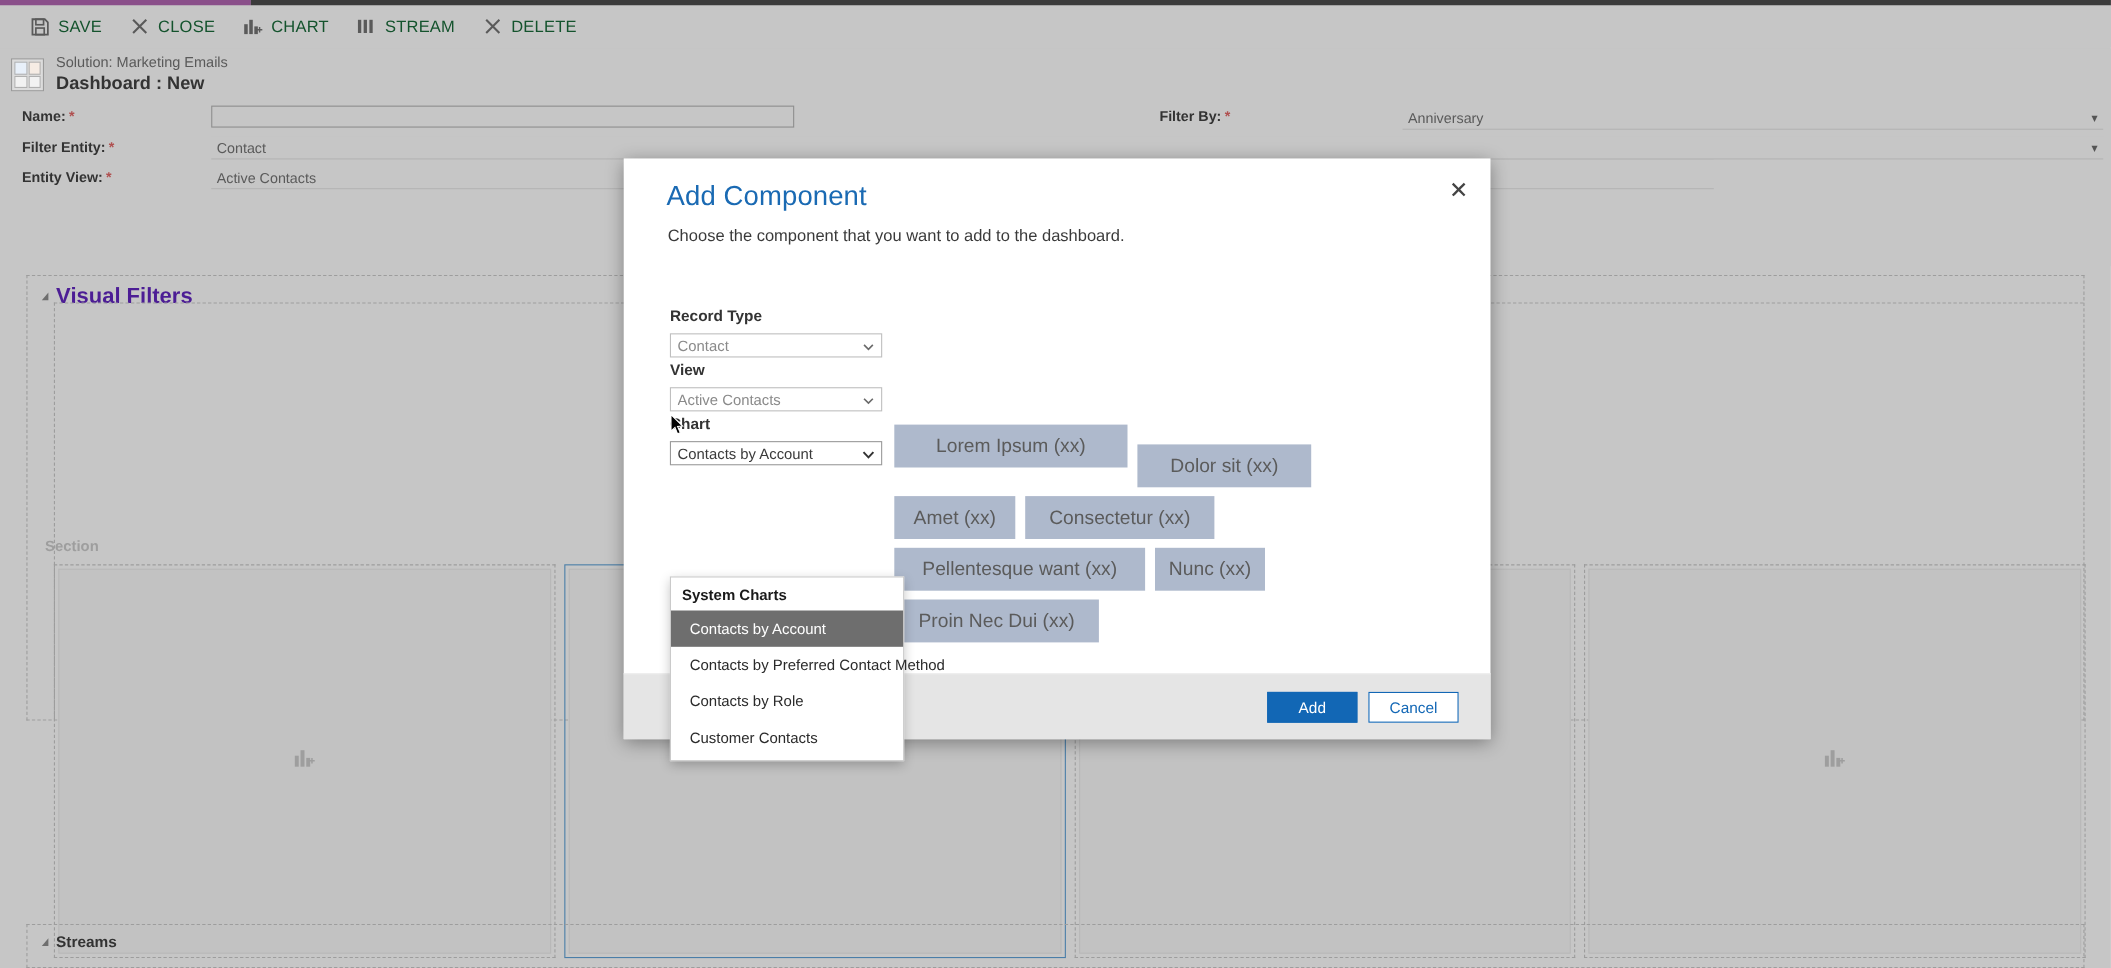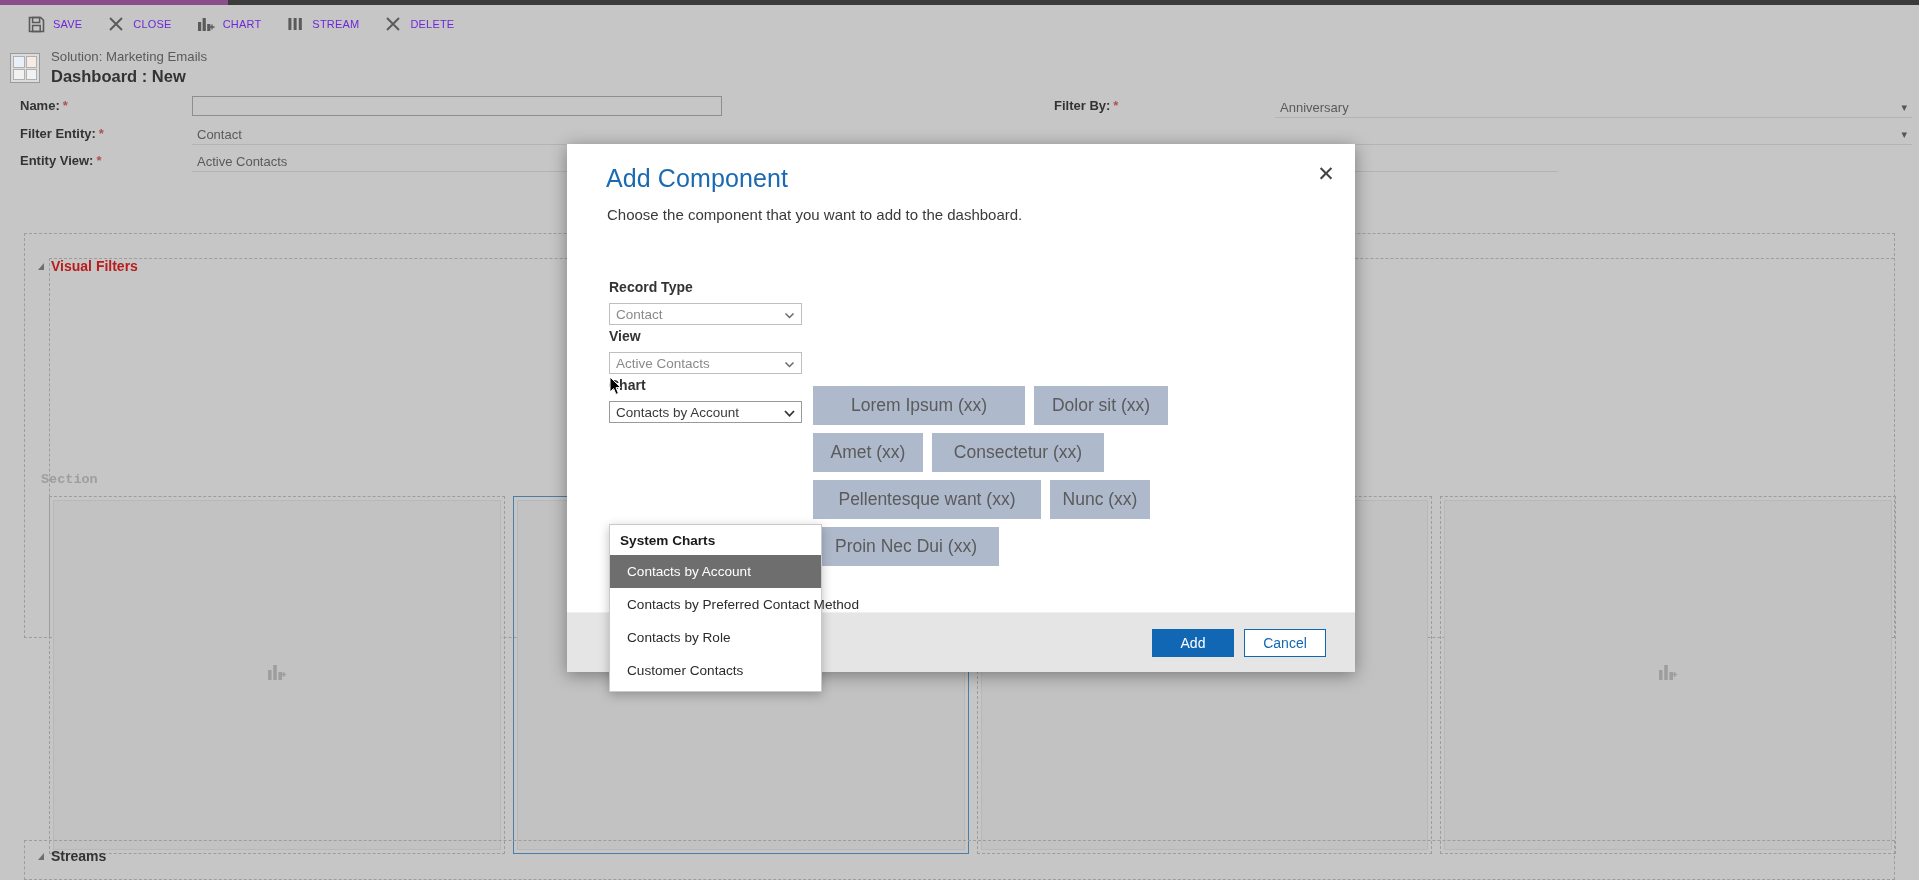--- a/index.html
+++ b/index.html
@@ -40,23 +40,23 @@
     padding-left: 26px;
   }
   .cmd-btn {
     display: flex; align-items: center;
     height: 30px;
     margin-right: 24px;
     cursor: pointer;
     color: #5a5a5a;
   }
   .cmd-btn .cmd-label {
-    font-size: 11px;
+    font-size: 15px;
     letter-spacing: .2px;
-    color: #6d28d9;
+    color: #14532d;
     white-space: nowrap;
   }
   .cmd-ico {
     width: 20px; height: 20px;
     margin-right: 7px;
     display: flex; align-items: center; justify-content: center;
   }
 
   
   .rec-header {
@@ -129,38 +129,37 @@
     display: flex; align-items: center;
     justify-content: space-between;
   }
   .caret-sm {
     font-size: 11px; color: #555; margin-left: 6px;
   }
 
   
   .vf-outer {
     position: absolute;
-    left: 24px; top: 233px;
+    left: 24px; top: 250px;
     width: 1871px; height: 405px;
     border: 1px dashed #9d9d9d;
-    font-family: Liberation Mono, monospace;
   }
   .vf-head {
     position: absolute; left: 38px; top: 258px;
     display: flex; align-items: center;
   }
   .vf-tri {
     width: 0; height: 0;
     border-left: 6px solid transparent;
     border-bottom: 7px solid #6e6e6e;
     margin-right: 7px;
     transform: rotate(0deg);
   }
   .vf-title {
-    font-size: 14px; font-weight: bold; color: #b91c1c;
+    font-size: 20px; font-weight: bold; color: #4c1d95;
   }
   .vf-inner {
     position: absolute;
     left: 24px; top: 24px;
     right: 0px; bottom: 0px;
     border: 1px dashed #9d9d9d;
     border-right: none; border-bottom: none;
   }
   .sec-label {
     position: absolute; left: 16px; top: 238px;
@@ -520,21 +519,21 @@
         <div class="dd-group">System Charts</div>
         <div class="dd-item sel">Contacts by Account</div>
         <div class="dd-item">Contacts by Preferred Contact Method</div>
         <div class="dd-item">Contacts by Role</div>
         <div class="dd-item">Customer Contacts</div>
       </div>
 
       <div class="preview">
         <div class="pv-row">
           <div class="pv-bar" style="width:212px;">Lorem Ipsum (xx)</div>
-          <div class="pv-bar" style="width:134px;">Dolor sit (xx)</div>
+          <div class="pv-bar" style="width:158px;margin-top:18px;">Dolor sit (xx)</div>
         </div>
         <div class="pv-row">
           <div class="pv-bar" style="width:110px;">Amet (xx)</div>
           <div class="pv-bar" style="width:172px;">Consectetur  (xx)</div>
         </div>
         <div class="pv-row">
           <div class="pv-bar" style="width:228px;">Pellentesque want  (xx)</div>
           <div class="pv-bar" style="width:100px;">Nunc (xx)</div>
         </div>
         <div class="pv-row">

